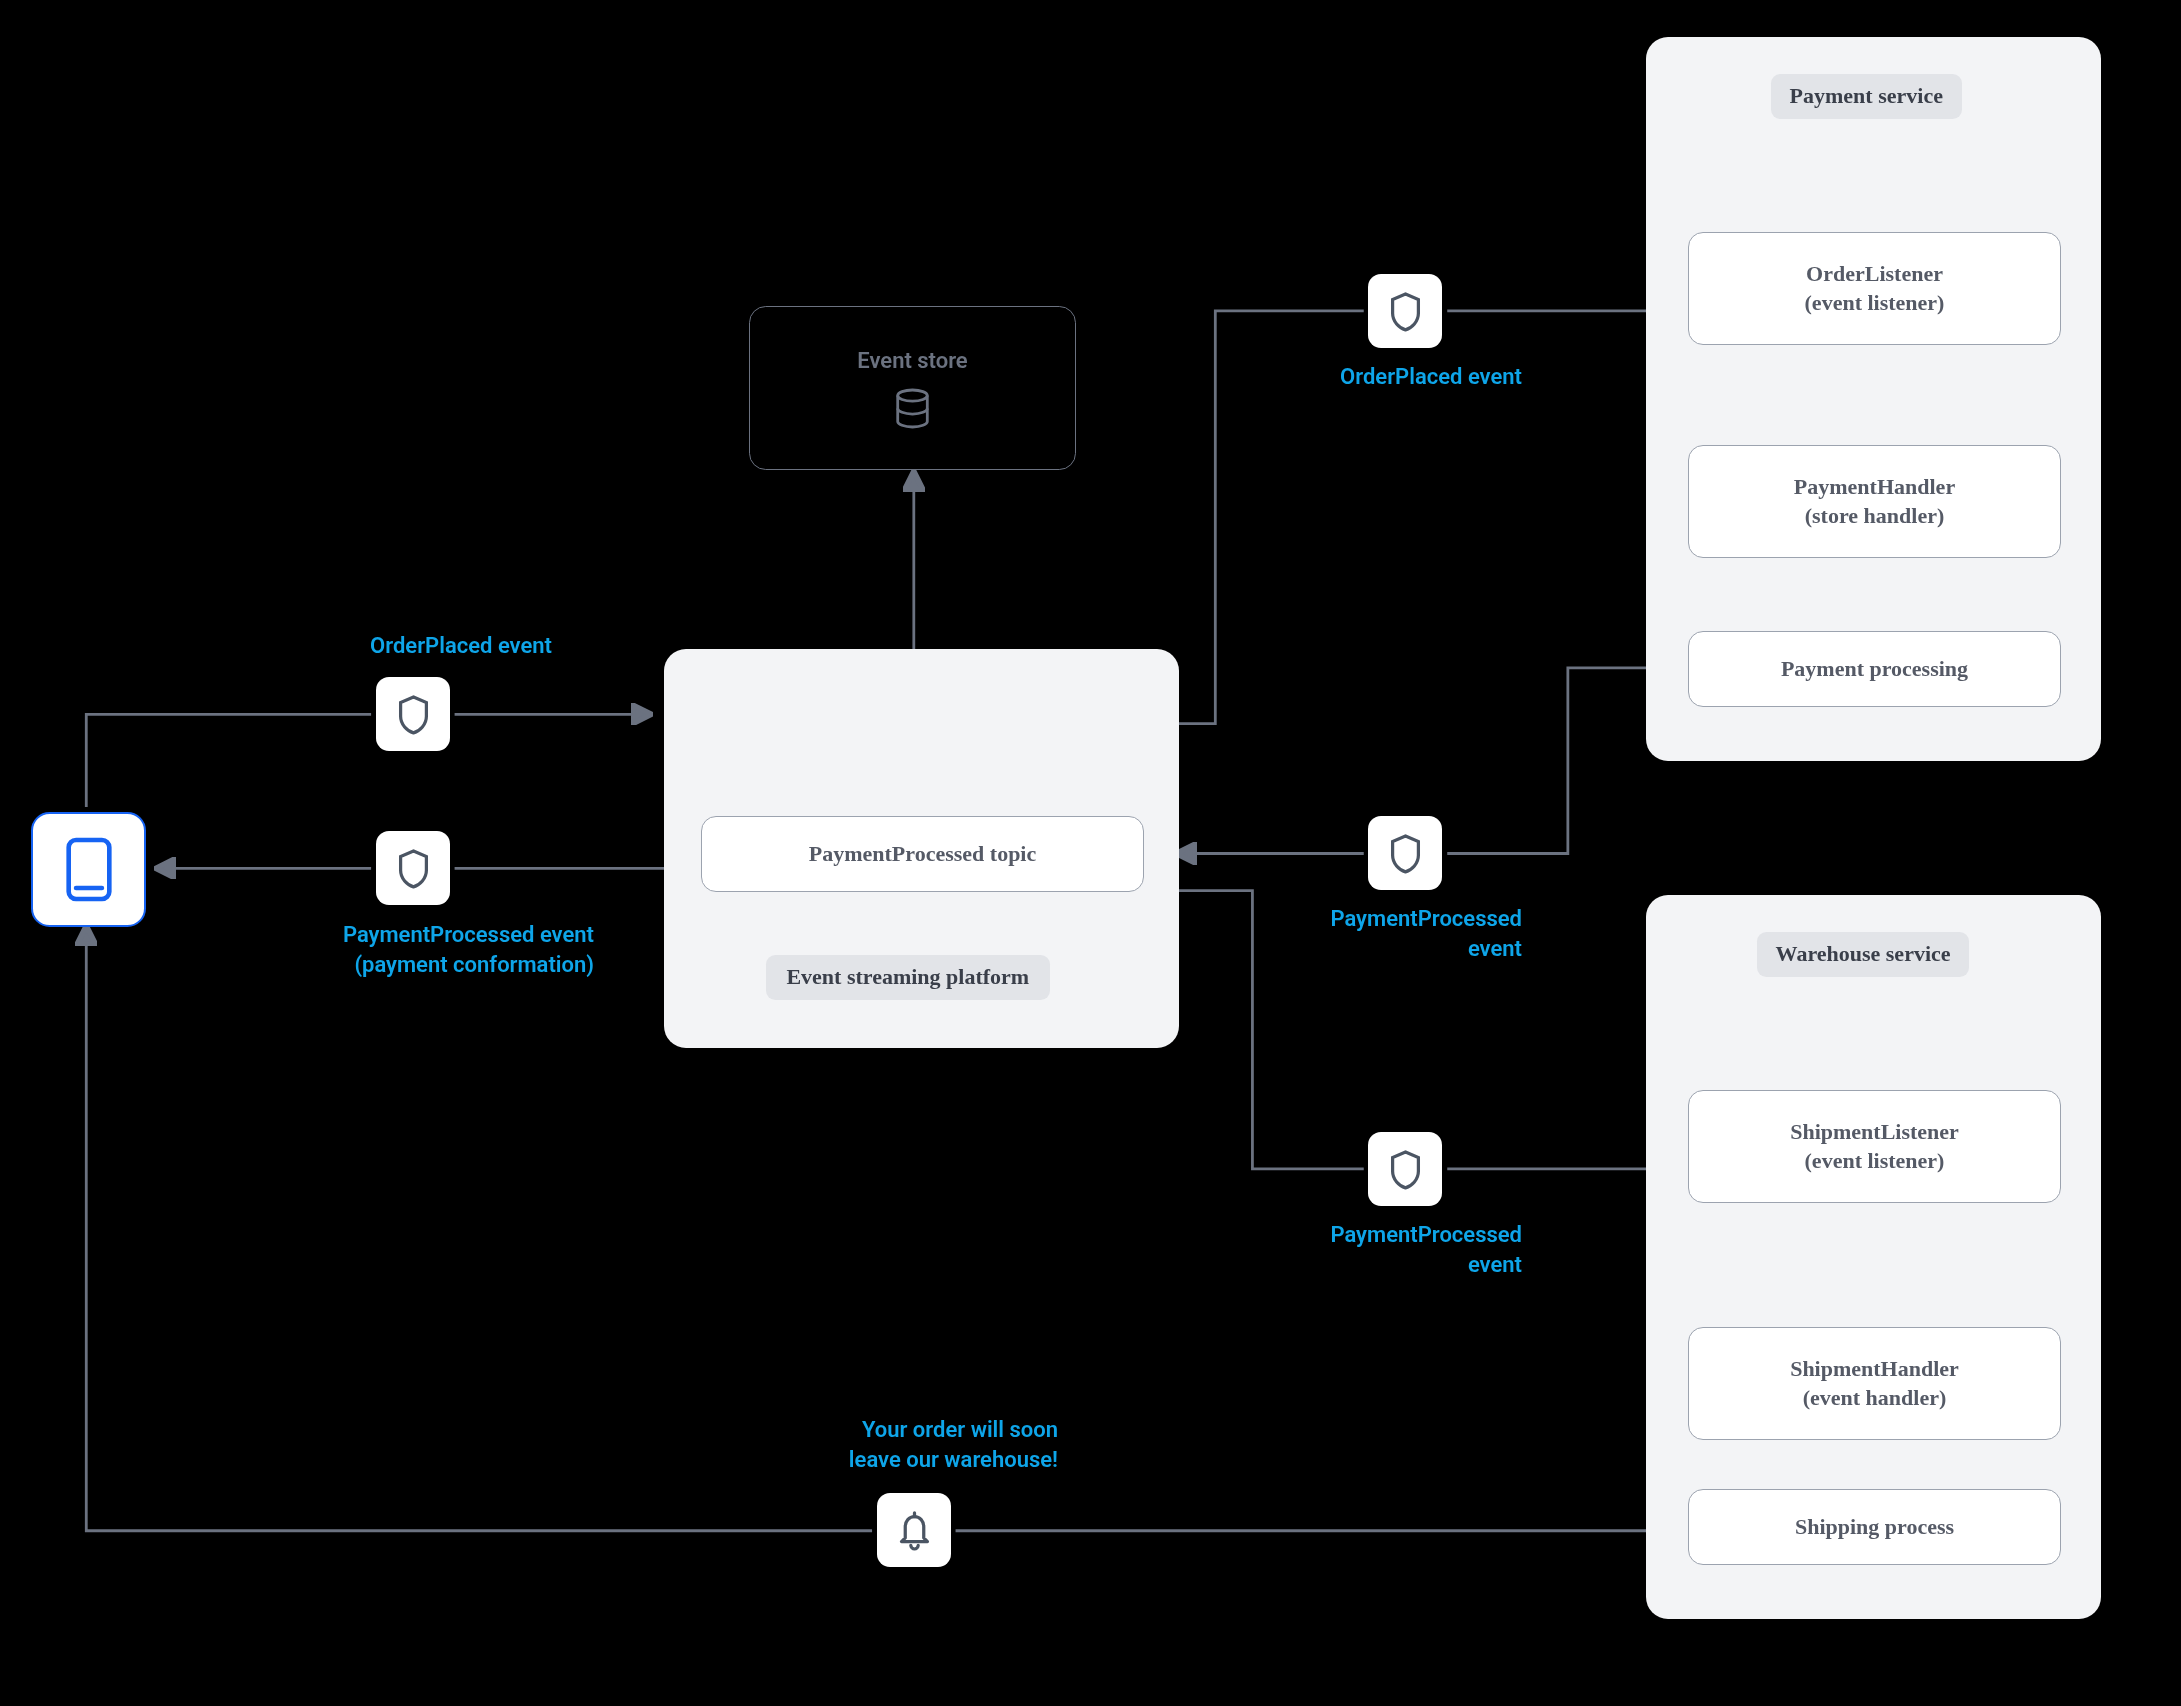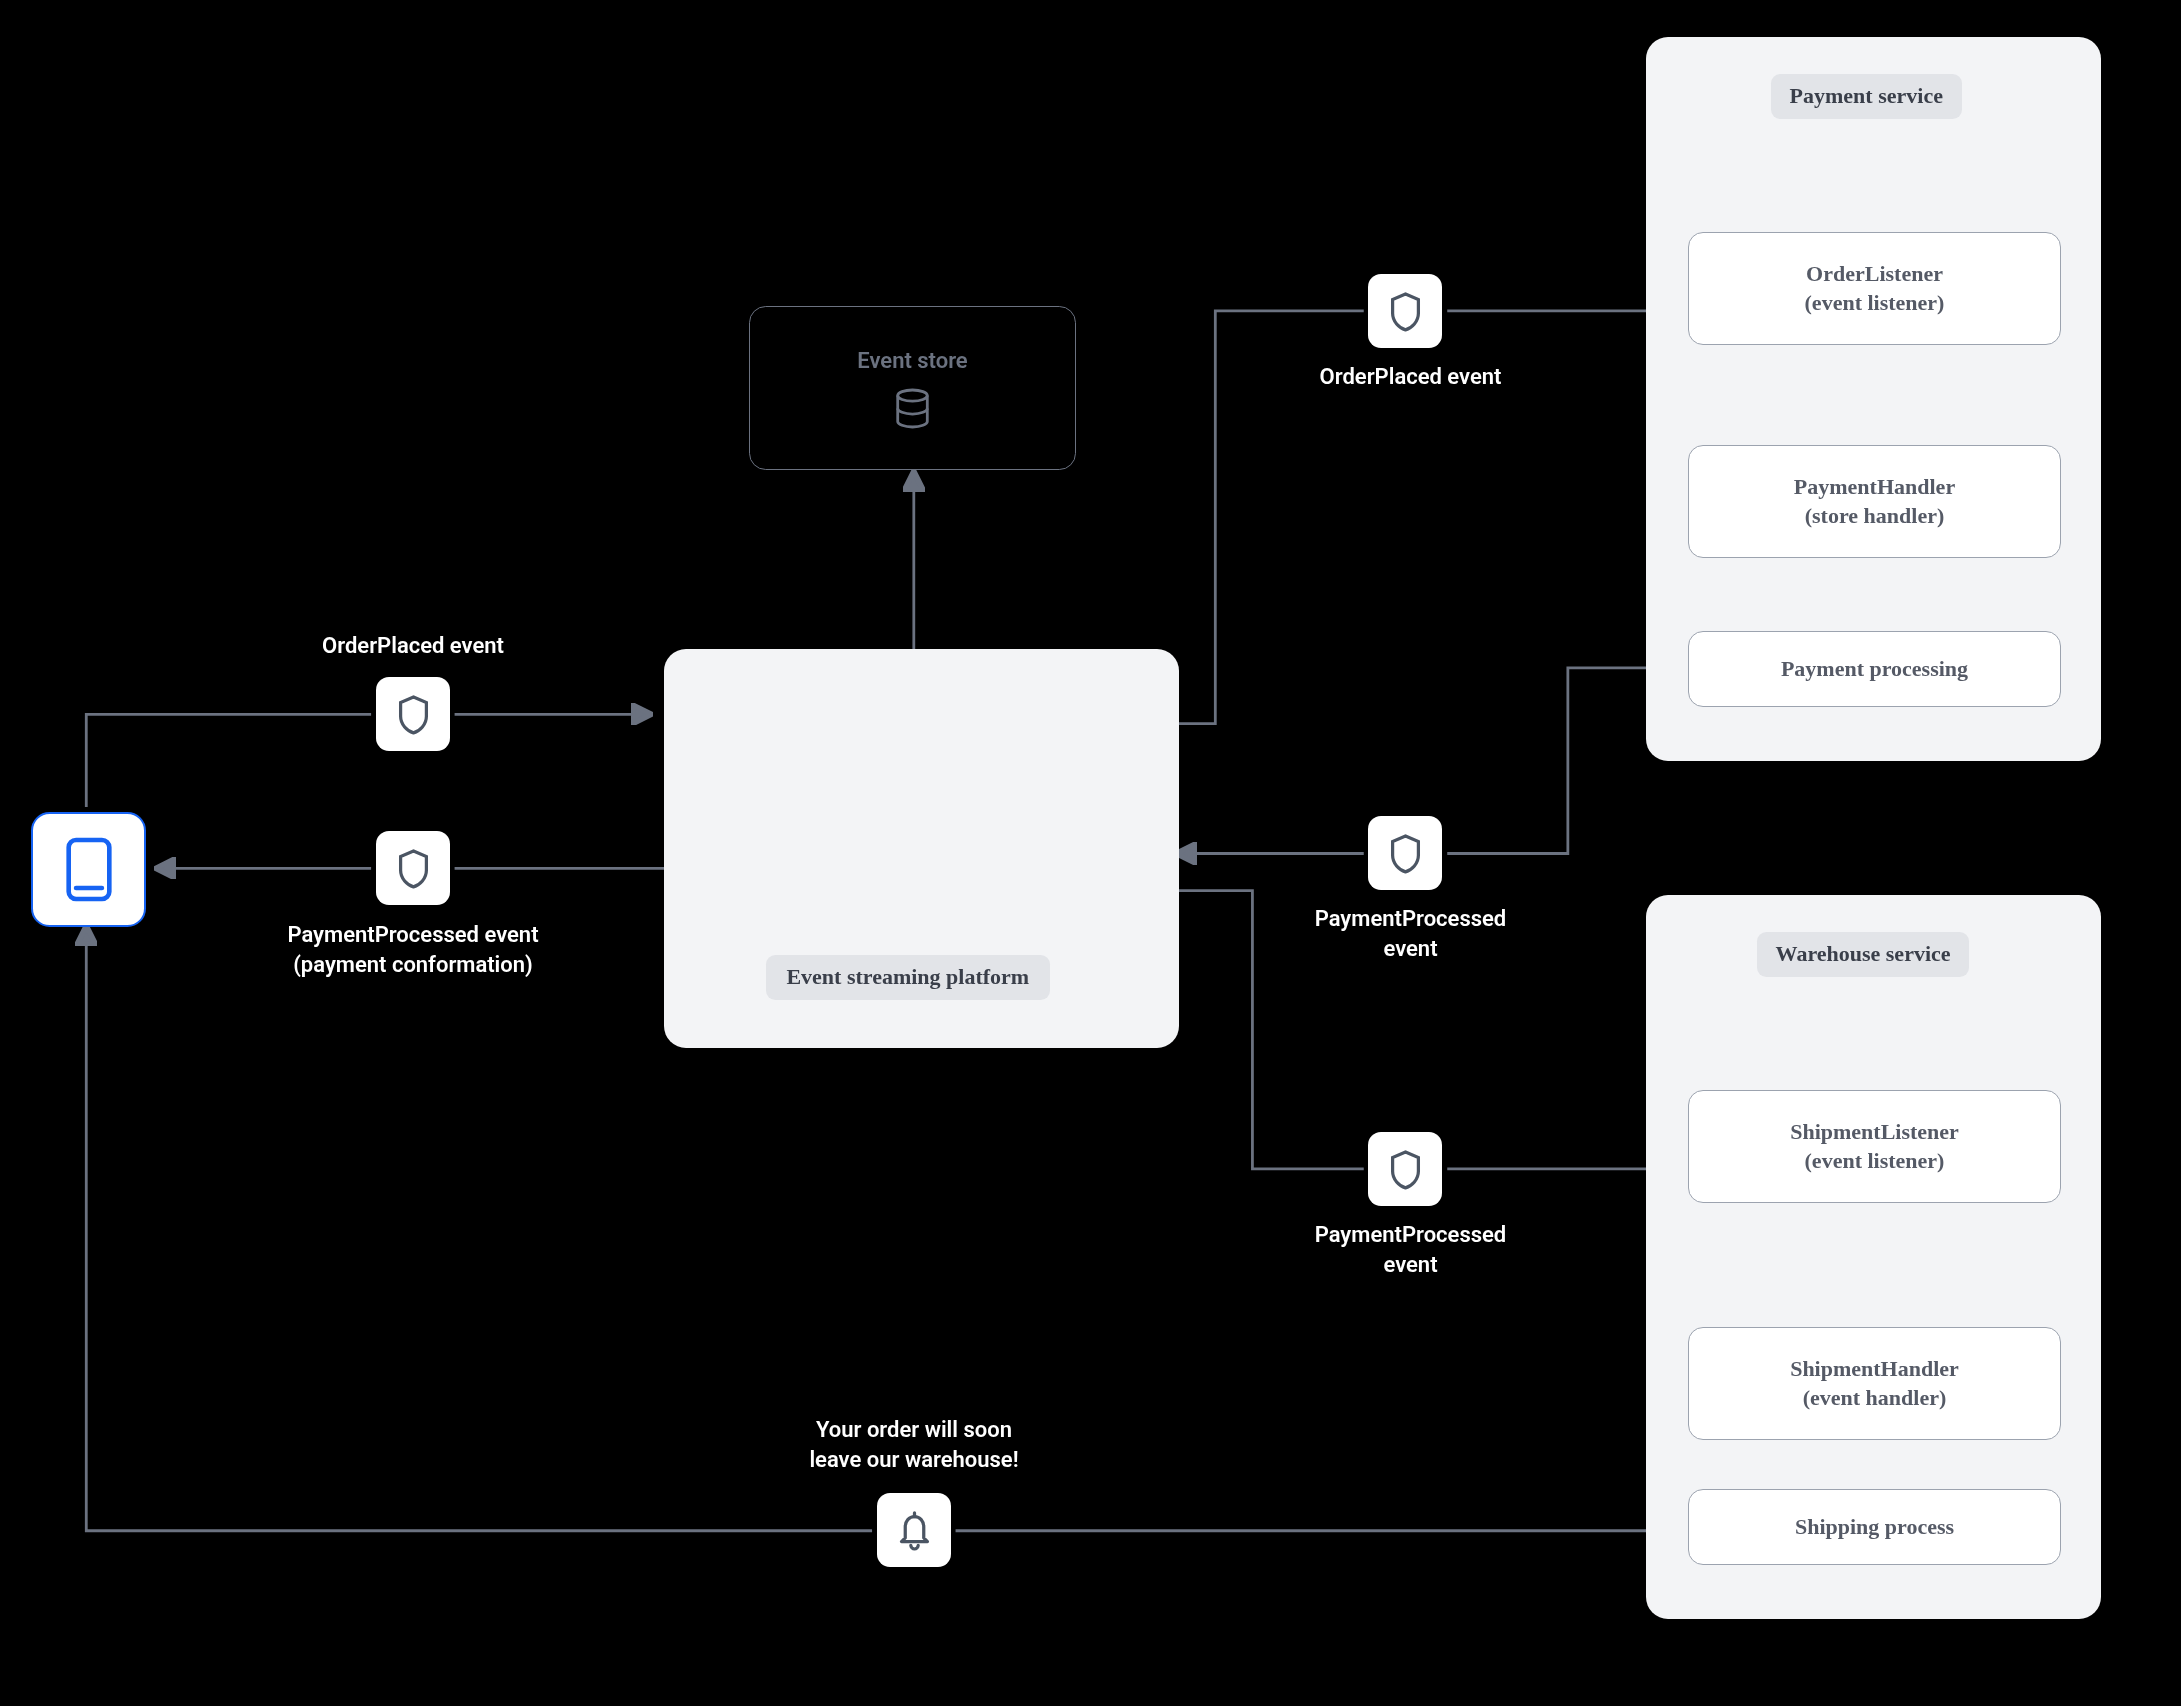--- a/index.html
+++ b/index.html
@@ -1,17 +1,17 @@
 <!DOCTYPE html>
 <html style="font-size:15px"><head>
 <meta charset="utf-8">
 <style>
   html,body{margin:0;padding:0;background:#000;}
   .canvas{position:relative;width:2182px;height:1707px;background:#000;font-family:-apple-system,BlinkMacSystemFont,"Segoe UI",Roboto,Helvetica,Arial,sans-serif;color:#6b7280;}
-  .text{position:absolute;font-size:22px;font-weight:600;color:#ffffff;line-height:1.35;text-align:center;white-space:pre;}
+  .text{position:absolute;font-size:22px;font-weight:600;color:#0ea5e9;line-height:1.35;text-align:right;white-space:pre;}
   .icon-box{position:absolute;width:74px;height:74px;border-radius:13px;background:#fff;box-shadow:0 1.9px 5.6px rgba(0,0,0,0.25);display:flex;align-items:center;justify-content:center;}
   .icon-box svg{stroke:#4b5563;}
   .phone-box{position:absolute;width:111px;height:111px;border-radius:18.6px;background:#fff;border:2.8px solid #1663f3;display:flex;align-items:center;justify-content:center;}
   .service-panel{position:absolute;background:#f3f4f6;border-radius:22px;font-family:Liberation Serif, serif;}
   .service-title{position:absolute;background:#e2e4e8;border-radius:9.3px;padding:9.3px 18.6px;font-size:22px;font-weight:600;color:#3a3f4a;}
   .pill{position:absolute;background:#fff;border:1.9px solid #9ca3af;border-radius:15px;display:flex;align-items:center;justify-content:center;font-size:22px;font-weight:600;color:#555a66;text-align:center;line-height:1.3;}
   .plat-label{position:absolute;background:#e2e4e8;border-radius:9.3px;padding:9.3px 20.4px;font-size:22px;font-weight:600;color:#3a3f4a;}
   .evtstore{position:absolute;background:transparent;border:1.9px solid #6b7280;border-radius:16.7px;display:flex;flex-direction:column;align-items:center;justify-content:center;gap:15px;}
   .evtstore .lbl{font-size:22px;font-weight:600;color:#6b7280;}
   .conn{position:absolute;stroke:#6b7280;stroke-width:3;fill:none;}
@@ -89,20 +89,23 @@
   <div class="evtstore" style="left:749px;top:306px;width:325px;height:162px;">
     <div class="lbl">Event store</div>
     <svg width="37" height="41" viewBox="0 0 40 44" fill="none" stroke="#6b7280" stroke-width="3">
       <ellipse cx="20" cy="8" rx="16" ry="6"></ellipse>
       <path d="M4 8 V36 C4 39 11 42 20 42 C29 42 36 39 36 36 V8"></path>
       <path d="M4 22 C4 25 11 28 20 28 C29 28 36 25 36 22"></path>
     </svg>
   </div>
 
   <div class="service-panel" style="left:664px;top:649px;width:515px;height:399px;">
+    <div class="pill" style="left:37px;top:167px;width:441px;height:74px;">
+      <span>PaymentProcessed topic</span>
+    </div>
     <div class="plat-label" style="left:102px;top:306px;">Event streaming platform</div>
   </div>
 
   <div class="icon-box" style="left:1368px;top:274px;">
     <svg width="35" height="41" viewBox="0 0 38 44" fill="none">
         <path d="M19 3 L33 9 V24 C33 33 26 40 19 42 C12 40 5 33 5 24 V9 Z" stroke-width="3.5"></path>
       </svg>
   </div>
   <div class="text" style="left:1299px;top:362px;width:223px;">OrderPlaced event</div>
 

